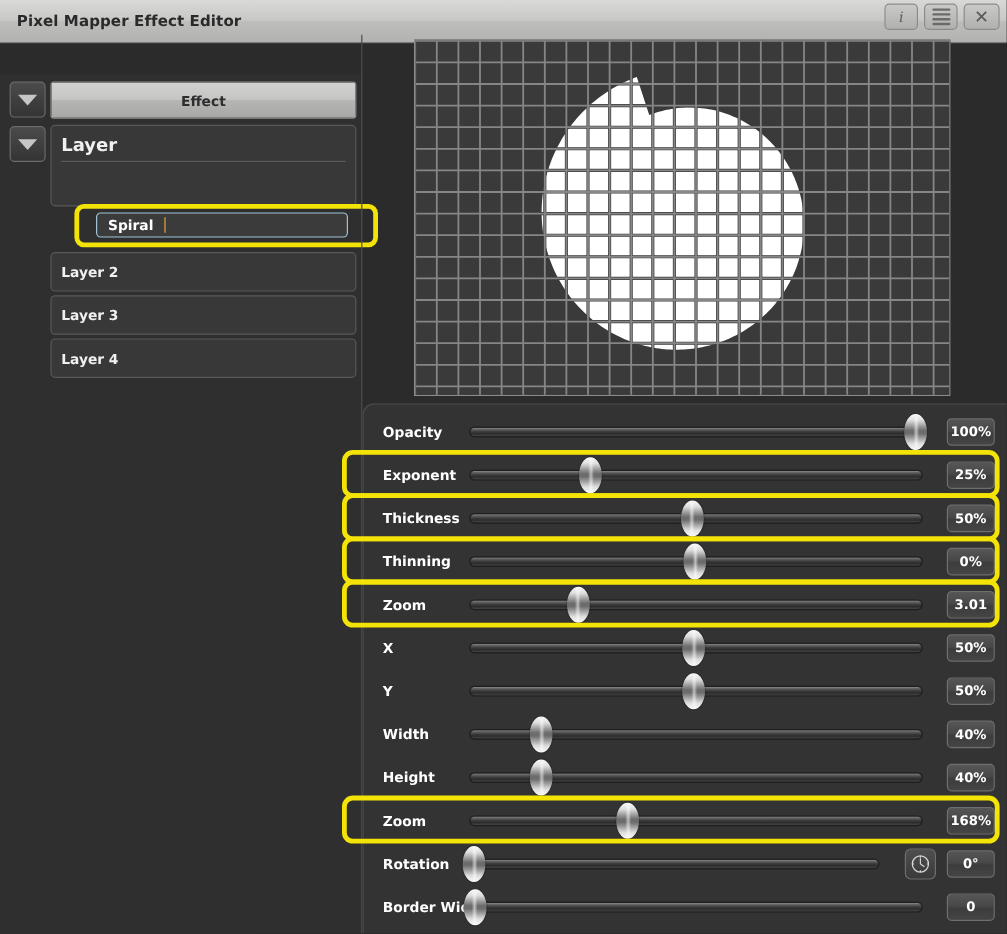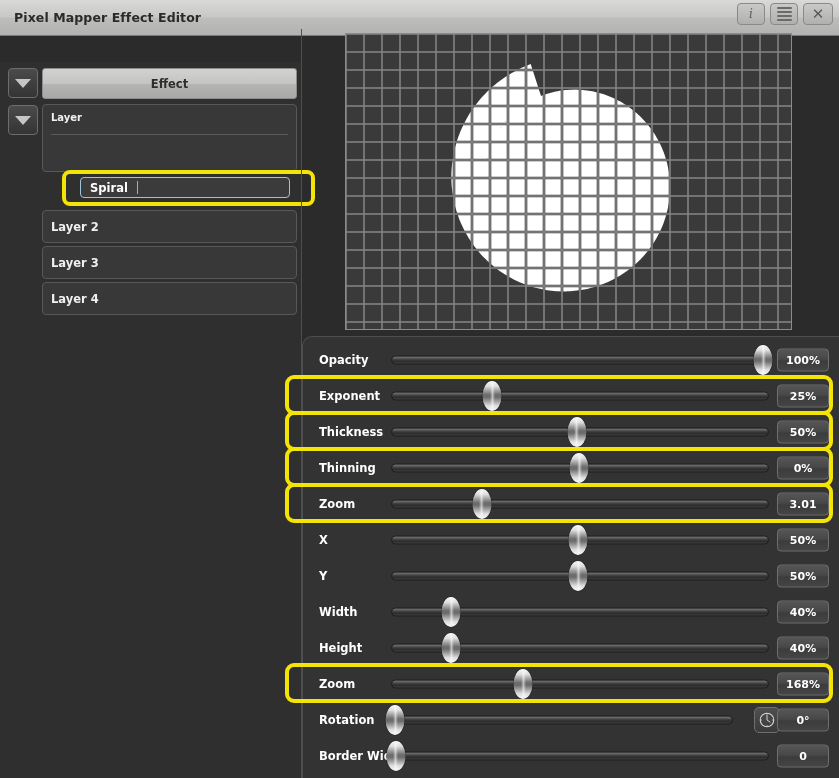--- a/index.html
+++ b/index.html
@@ -61,21 +61,21 @@
     display: flex; align-items: center; justify-content: center;
     font-size: 11.5px; color: #2e2e2e; font-weight: 600;
   }
 
   .layer-group {
     position: absolute; left: 42px; top: 42px; width: 255px; height: 68px;
     background: #383838; border: 1px solid #585858; border-radius: 4px;
   }
   .layer-group-label {
     position: absolute; left: 8px; top: 7px;
-    font-size: 10px; color: #f0f0f0; font-weight: bold;
+    font-size: 15px; color: #f0f0f0; font-weight: bold;
   }
   .layer-sep { position: absolute; left: 8px; right: 8px; top: 29px; height: 1px; background: #5a5a5a; }
 
   .spiral-highlight {
     position: absolute; left: 62px; top: 108px; width: 253px; height: 36px;
     border: 4px solid #f3e306; border-radius: 8px;
   }
   .spiral-field {
     position: absolute; left: 80px; top: 115px; width: 210px; height: 21px;
     background: #3b3b3b; border: 1px solid #9fc4d8; border-radius: 4px;
@@ -128,21 +128,21 @@
     box-shadow: 0 0 1px #000;
   }
   .thumb::after {
     content: ""; position: absolute; left: 50%; top: 2px; bottom: 2px;
     width: 5px; transform: translateX(-50%);
     background: linear-gradient(to right, rgba(255,255,255,.0), rgba(255,255,255,.55), rgba(255,255,255,.0));
     border-radius: 3px;
   }
   .valbox {
     position: absolute; right: 11px; top: 50%; transform: translateY(-50%);
-    width: 52px; height: 23px; border-radius: 4px;
+    width: 40px; height: 23px; border-radius: 4px;
     background: linear-gradient(to bottom, #565656 0%, #484848 45%, #3c3c3c 55%, #454545 100%);
     border: 1px solid #6f6f6f;
     display: flex; align-items: center; justify-content: center;
     font-size: 11px; color: #ffffff; font-weight: bold;
   }
   .clock-btn {
     position: absolute; right: 60px; top: 50%; transform: translateY(-50%);
     width: 26px; height: 26px; border-radius: 5px;
     background: linear-gradient(to bottom, #4f4f4f, #3a3a3a);
     border: 1px solid #6f6f6f;

